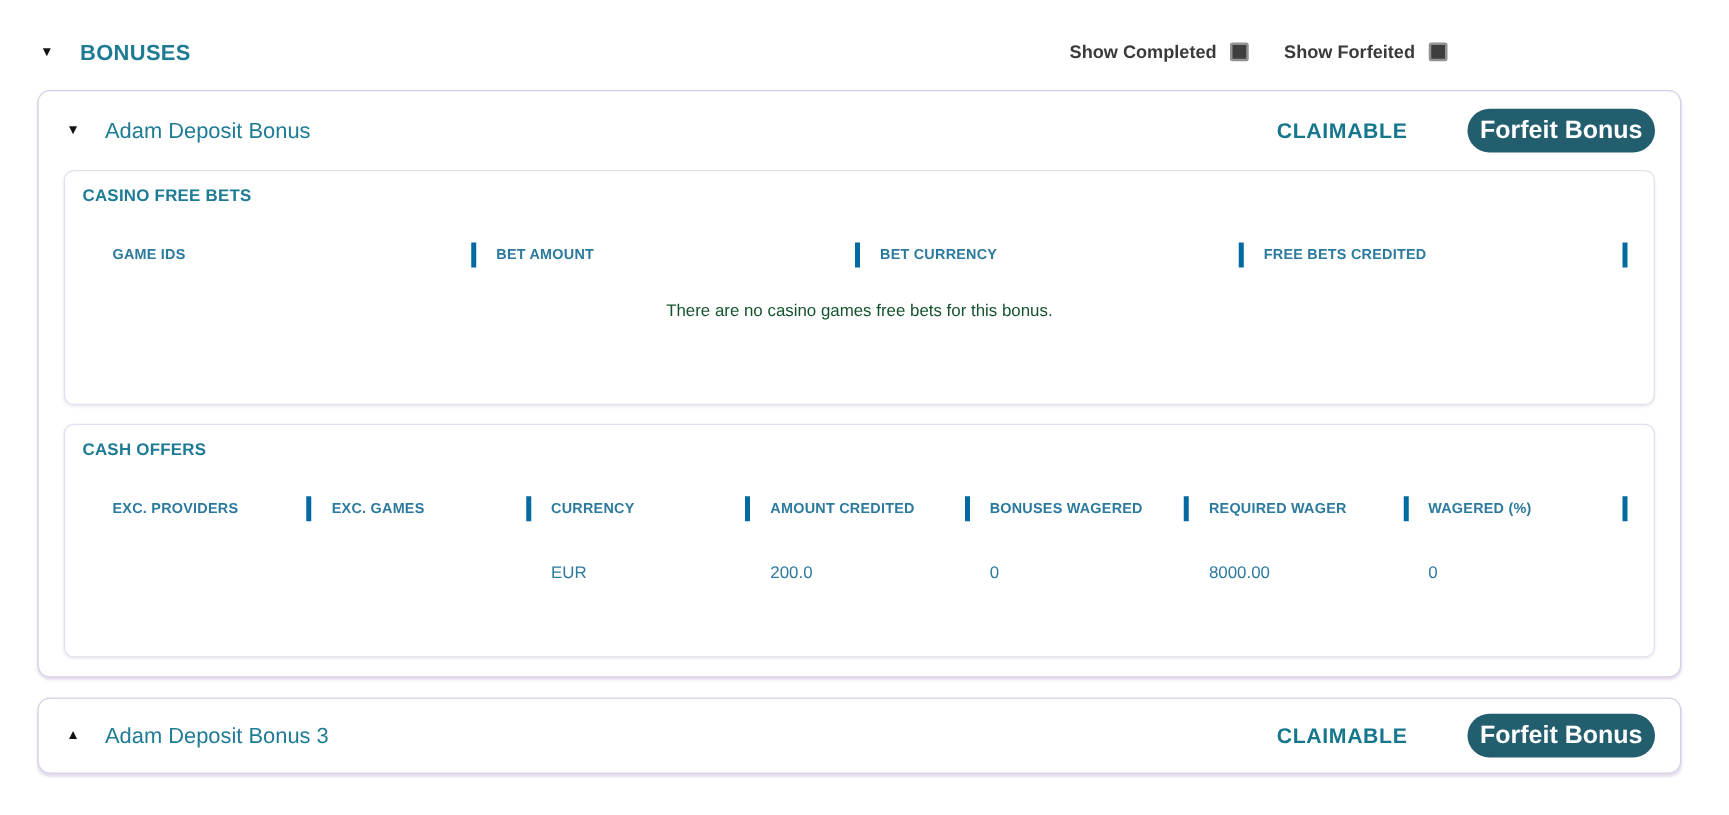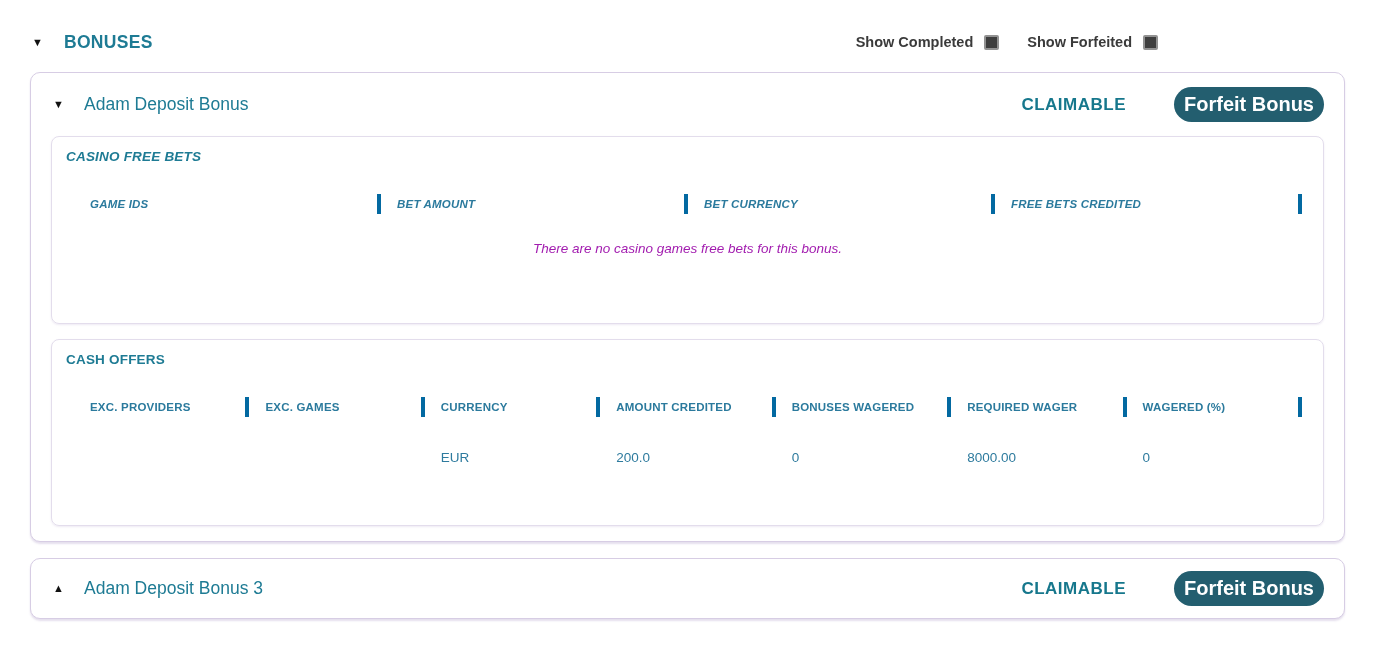--- a/index.html
+++ b/index.html
@@ -35,21 +35,21 @@
     letter-spacing: 0.3px;
   }
   .topbar-right {
     display: flex;
     align-items: center;
     gap: 28px;
     margin-right: 187px;
   }
   .filter {
     display: flex;
-    align-items: center;
+    align-items: flex-start;
     cursor: pointer;
   }
   .filter-label {
     font-size: 14.5px;
     font-weight: bold;
     color: #3a3a3a;
   }
   .filter-checkbox {
     width: 15px;
     height: 15px;
@@ -102,21 +102,21 @@
   }
 
   
   .panel {
     margin: 0 20px 15px 20px;
     border: 1px solid #e3ddec;
     border-radius: 8px;
     box-shadow: 0 1px 2px rgba(160, 140, 190, 0.18);
     padding-top: 12px;
   }
-  .panel-casino { height: 188px; font-style: italic; }
+  .panel-casino { height: 188px; }
   .panel-cash { height: 187px; }
   .panel-title {
     color: #1e7b94;
     font-size: 13.5px;
     font-weight: bold;
     letter-spacing: 0.2px;
     padding-left: 14px;
   }
   .table-head {
     display: grid;
@@ -133,21 +133,21 @@
     height: 20px;
     line-height: 20px;
     border-right: 4px solid #0369a1;
     overflow: hidden;
     white-space: nowrap;
   }
   .empty-message {
     text-align: center;
     margin-top: 27px;
     font-size: 13.5px;
-    color: #a21caf;
+    color: #14532d;
   }
   .table-row {
     display: grid;
     margin: 31px 21px 0 22px;
   }
   .td {
     color: #2e7b9e;
     font-size: 13.5px;
     padding-left: 16px;
     height: 20px;

